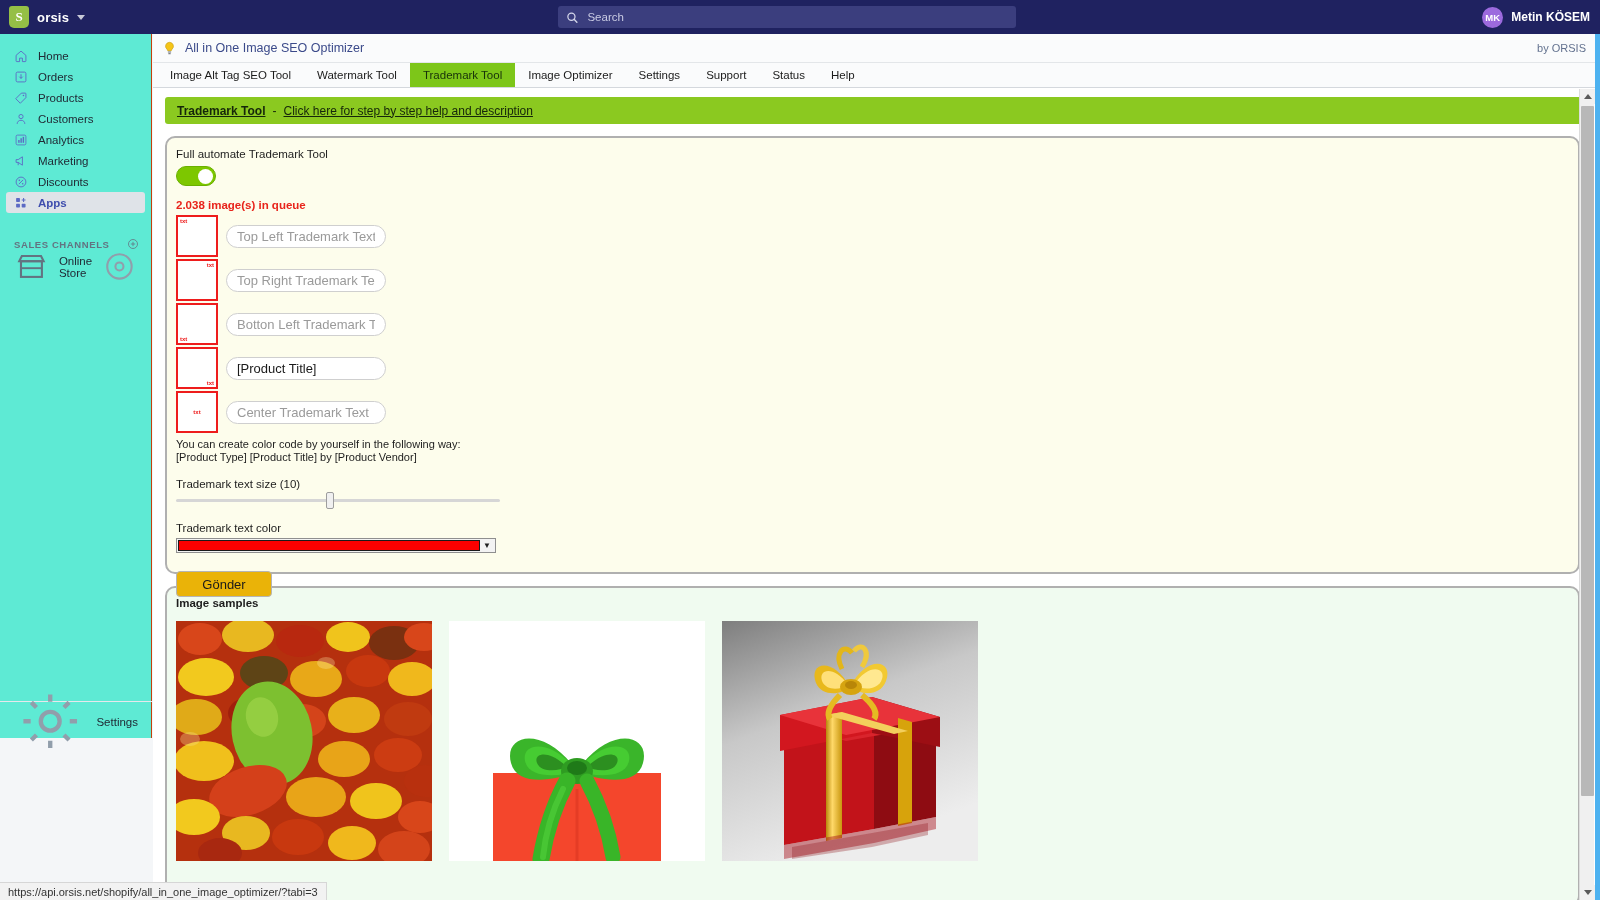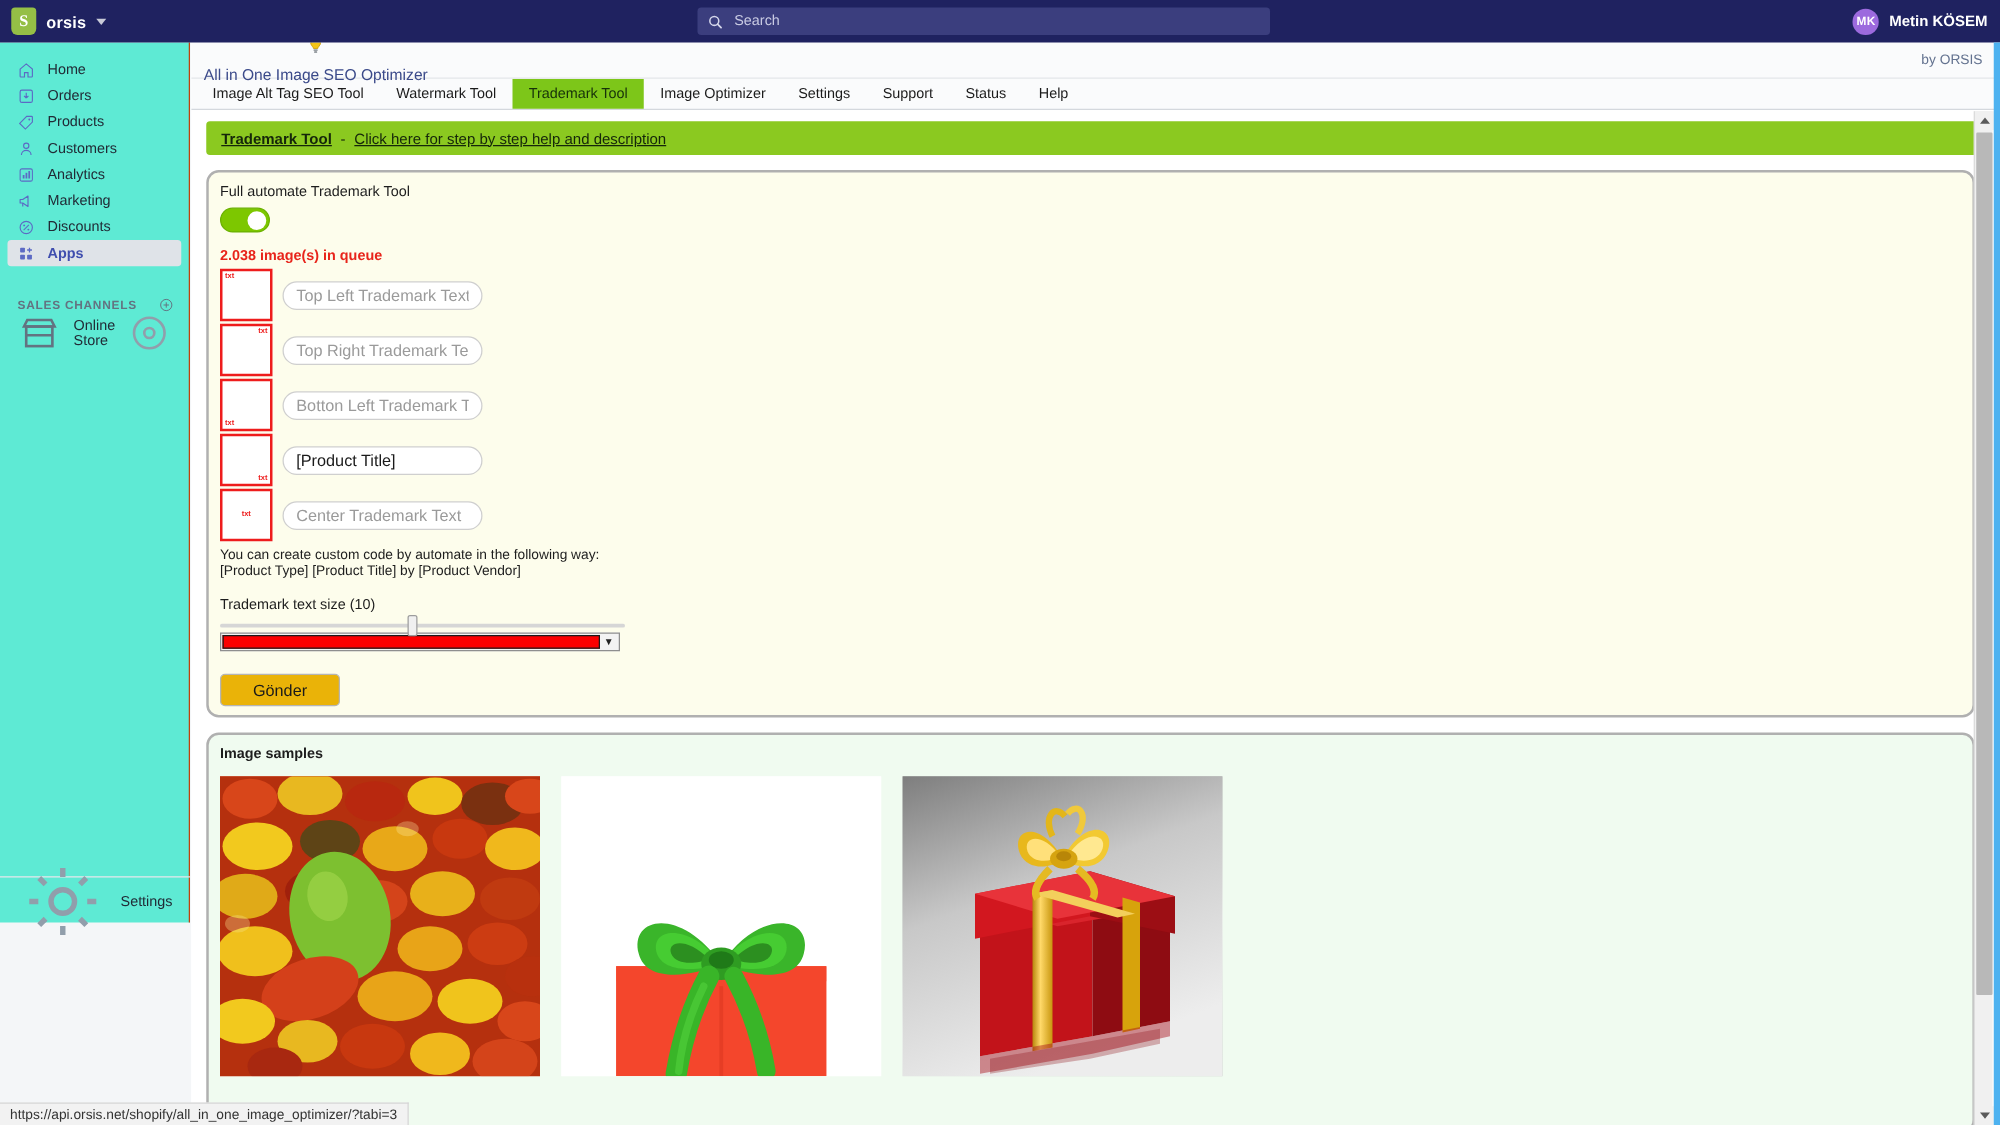--- a/index.html
+++ b/index.html
@@ -120,21 +120,21 @@
     overflow: hidden;
   }
   #app-header {
     height: 29px; width: 100%;
     background: #fafbfc;
     border-bottom: 1px solid #e3e6e9;
     display: flex; align-items: center;
     padding: 0 10px 0 10px;
     position: relative;
   }
-  #app-title-wrap { display: flex; align-items: center; gap: 9px; flex-direction: column; }
+  #app-title-wrap { display: flex; align-items: center; gap: 9px; }
   #app-title { color: #3b4a8a; font-size: 12.5px; }
   #by-orsis {
     position: absolute; right: 14px; top: 8px;
     color: #63728f; font-size: 11px;
   }
 
   
   #tabbar {
     height: 25px; width: 100%;
     background: #fafbfc;
@@ -585,29 +585,30 @@
       </div>
 
       <div class="pos-row">
         <div class="pos-box p-ce">
           <span class="txt">txt</span>
         </div>
         <input class="tm-input" type="text" placeholder="Center Trademark Text" style="">
       </div>
 
       <div id="hint">
-        <div>You can create custom code by automate in the following way:</div>
+        <div>You can create color code by yourself in the following way:</div>
         <div>[Product Type] [Product Title] by [Product Vendor]</div>
       </div>
 
       <div id="size-label">Trademark text size (10)</div>
       <div id="slider-track">
         <div id="slider-thumb"></div>
       </div>
 
+      <div id="color-label">Trademark text color</div>
       <div id="color-select">
         <span id="color-swatch"></span>
         <span id="color-arrow">▼</span>
       </div>
 
       <button id="submit-btn">Gönder</button>
     </div>
 
     <div id="samples-card">
       <div id="samples-title">Image samples</div>

